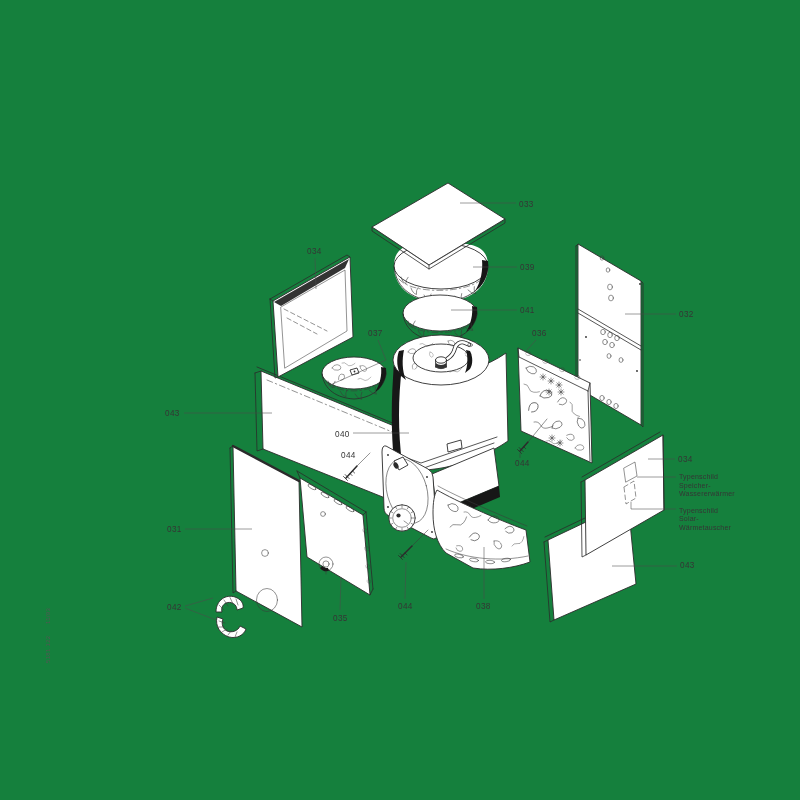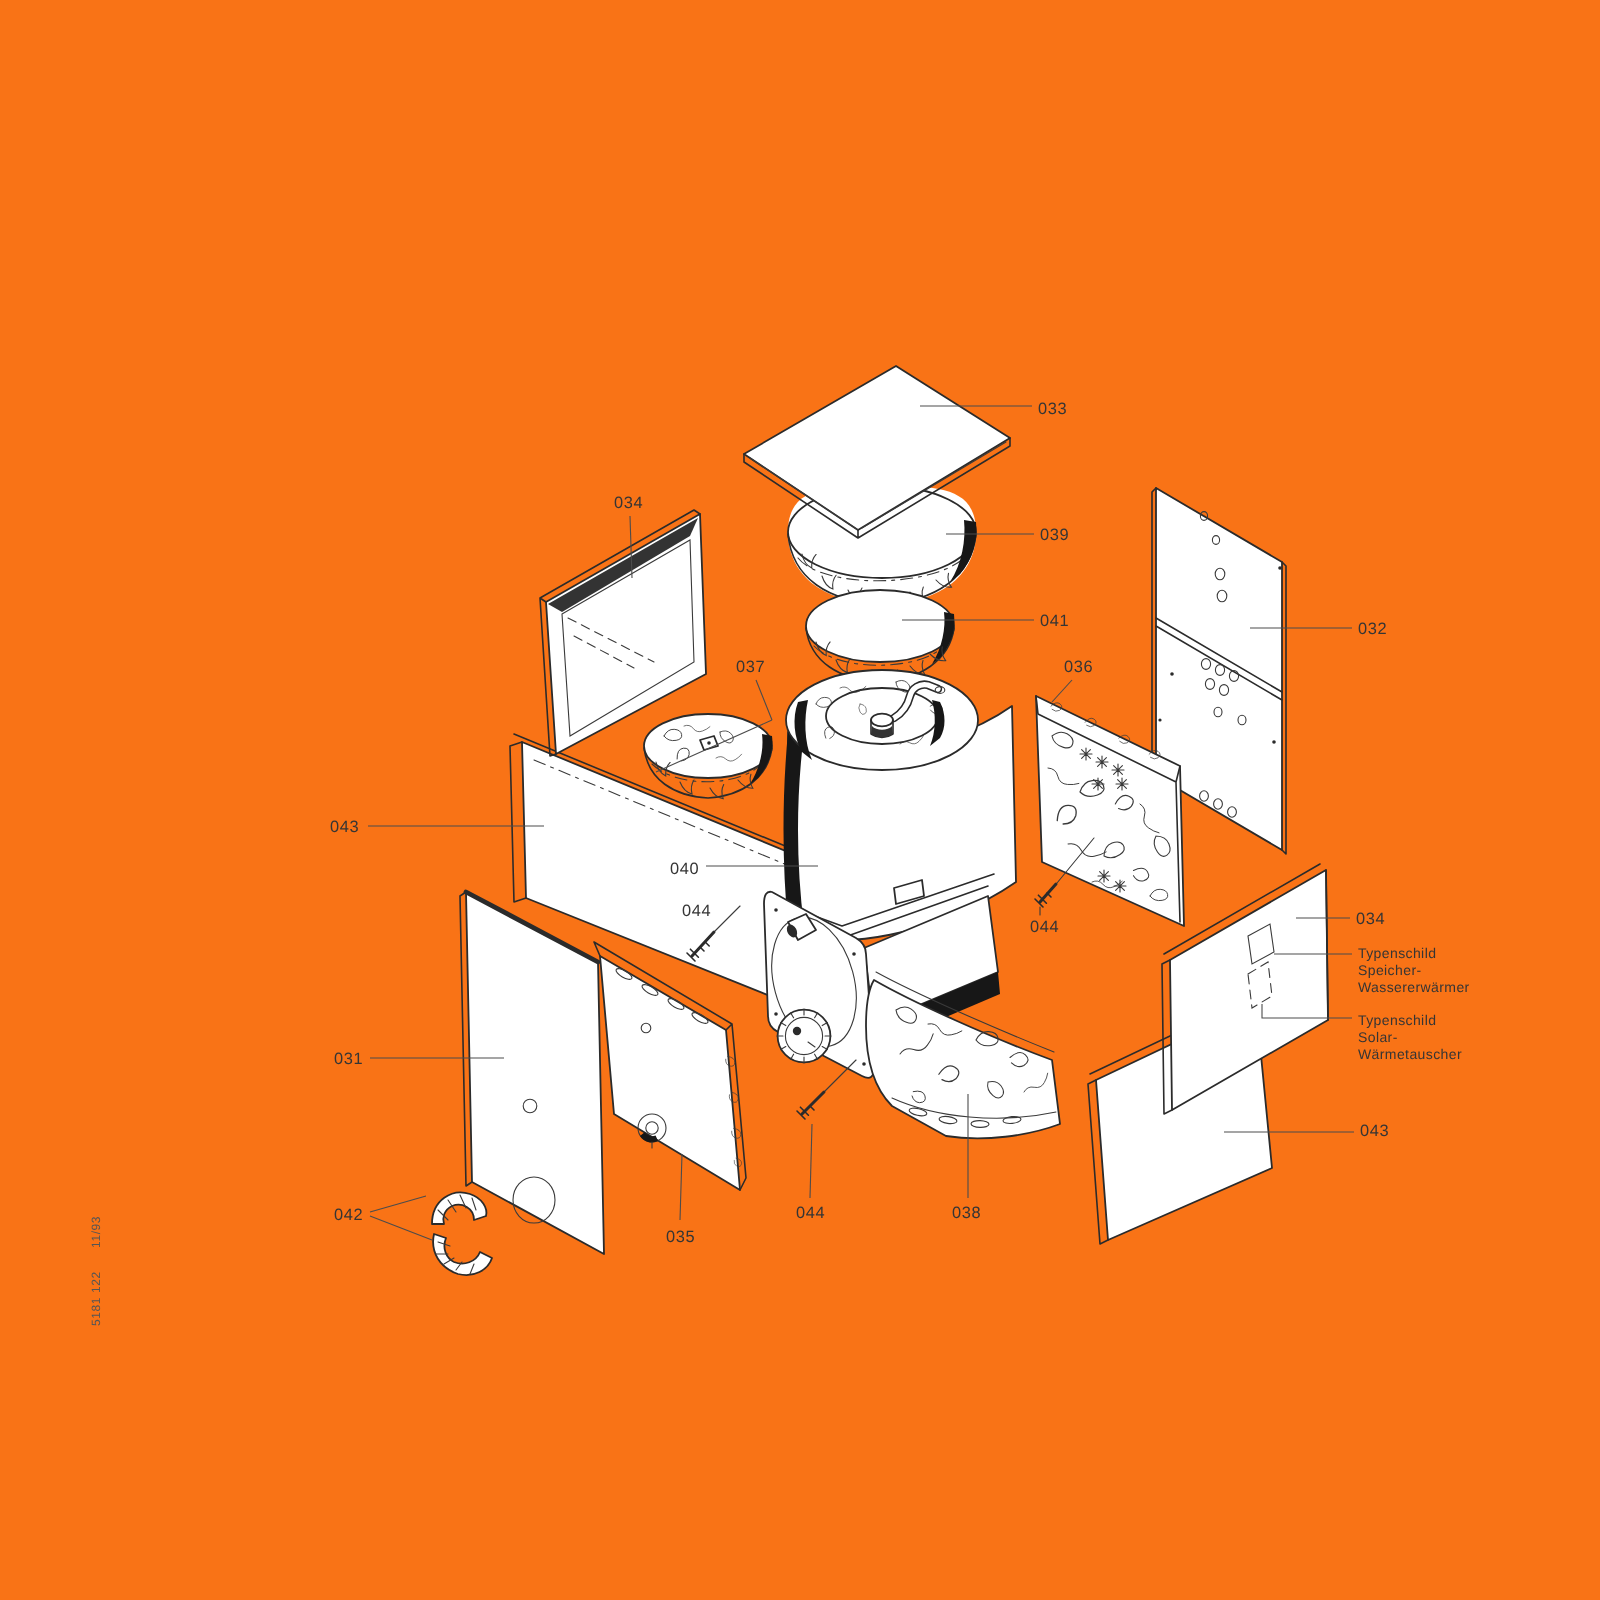--- a/index.html
+++ b/index.html
@@ -1,16 +1,16 @@
 <!DOCTYPE html>
 <html><head>
 <meta charset="utf-8">
 <style>
   html,body{margin:0;padding:0;background:#fff;}
-  .page{position:relative;width:800px;height:800px;background:#f97316;overflow:hidden;
+  .page{position:relative;width:800px;height:800px;background:#15803d;overflow:hidden;
         font-family:"Liberation Sans",sans-serif;}
   svg{position:absolute;left:0;top:0;}
   .ln{fill:none;stroke:#2b2b2b;stroke-width:.8;stroke-linecap:round;stroke-linejoin:round;}
   .thin{fill:none;stroke:#3a3a3a;stroke-width:.55;stroke-linecap:round;}
   .face{fill:#ffffff;stroke:#2b2b2b;stroke-width:.9;stroke-linejoin:round;}
   .blk{fill:#171717;stroke:none;}
   .ldr{fill:none;stroke:#4c4c4c;stroke-width:.55;}
   .dashdot{stroke-dasharray:6 3 1.5 3;}
   .dash{stroke-dasharray:4.5 3;}
   .lbl{font-family:"Liberation Sans",sans-serif;font-size:8.2px;fill:#353535;letter-spacing:.35px;}

